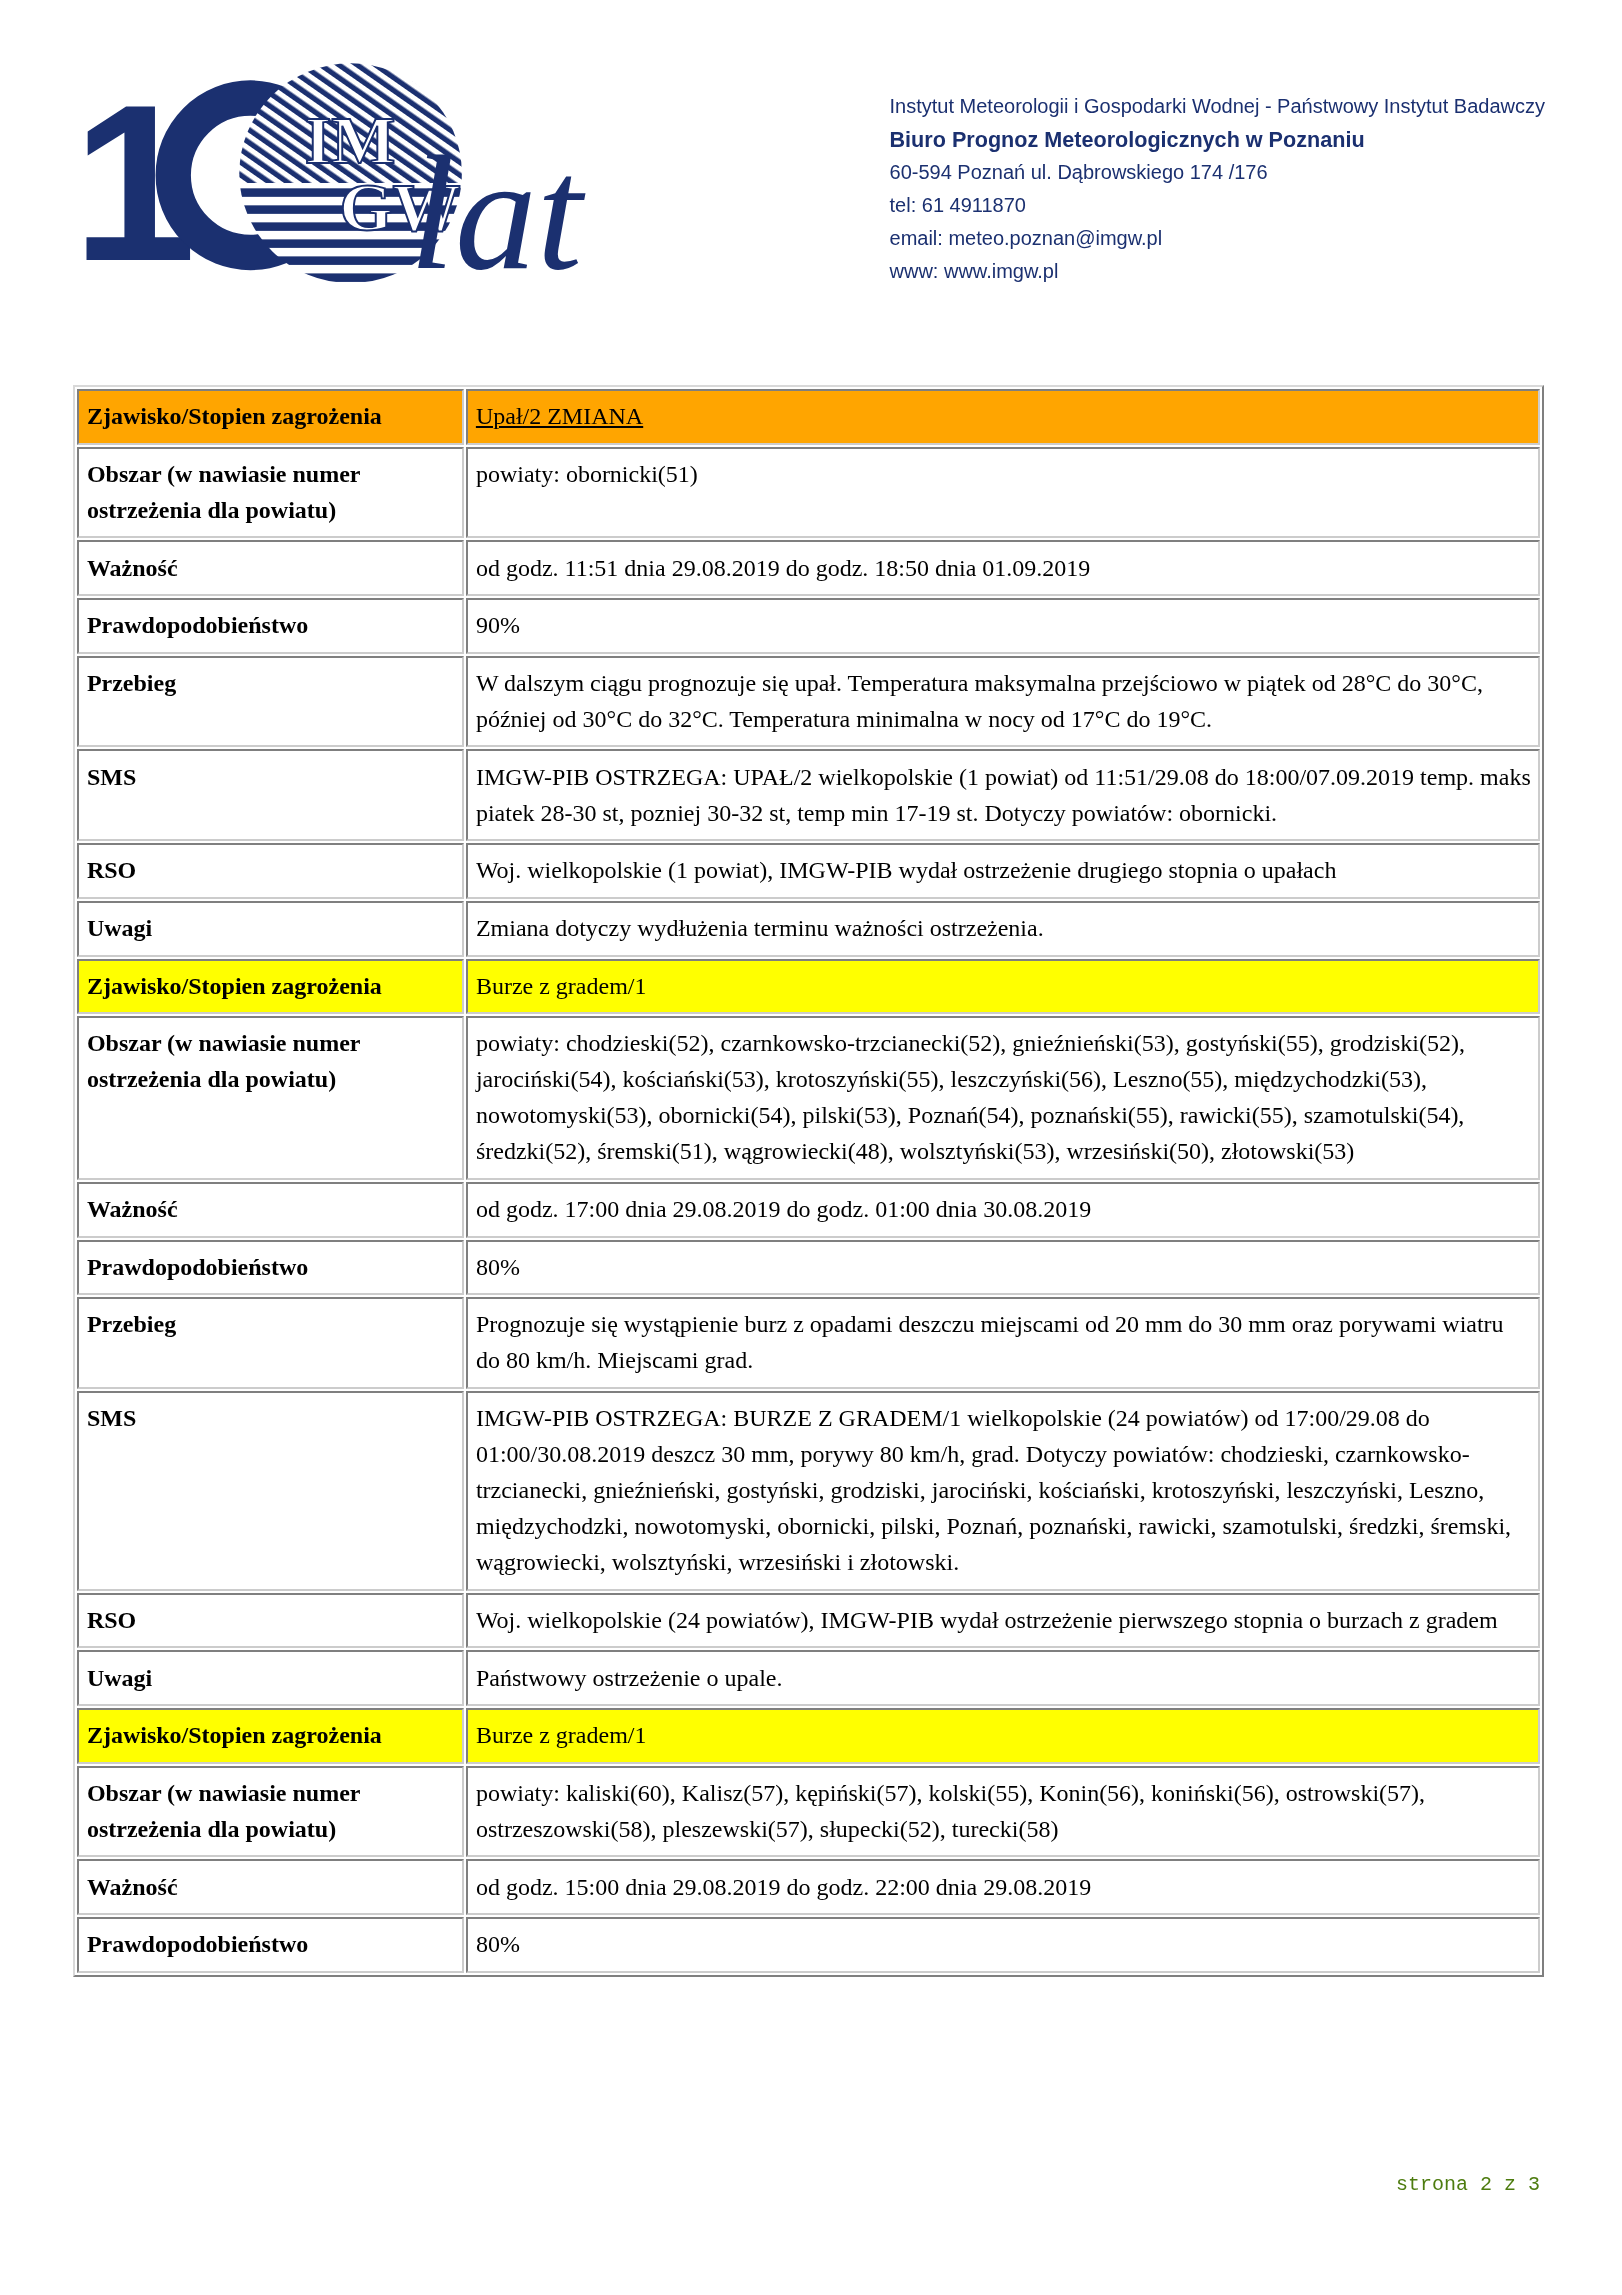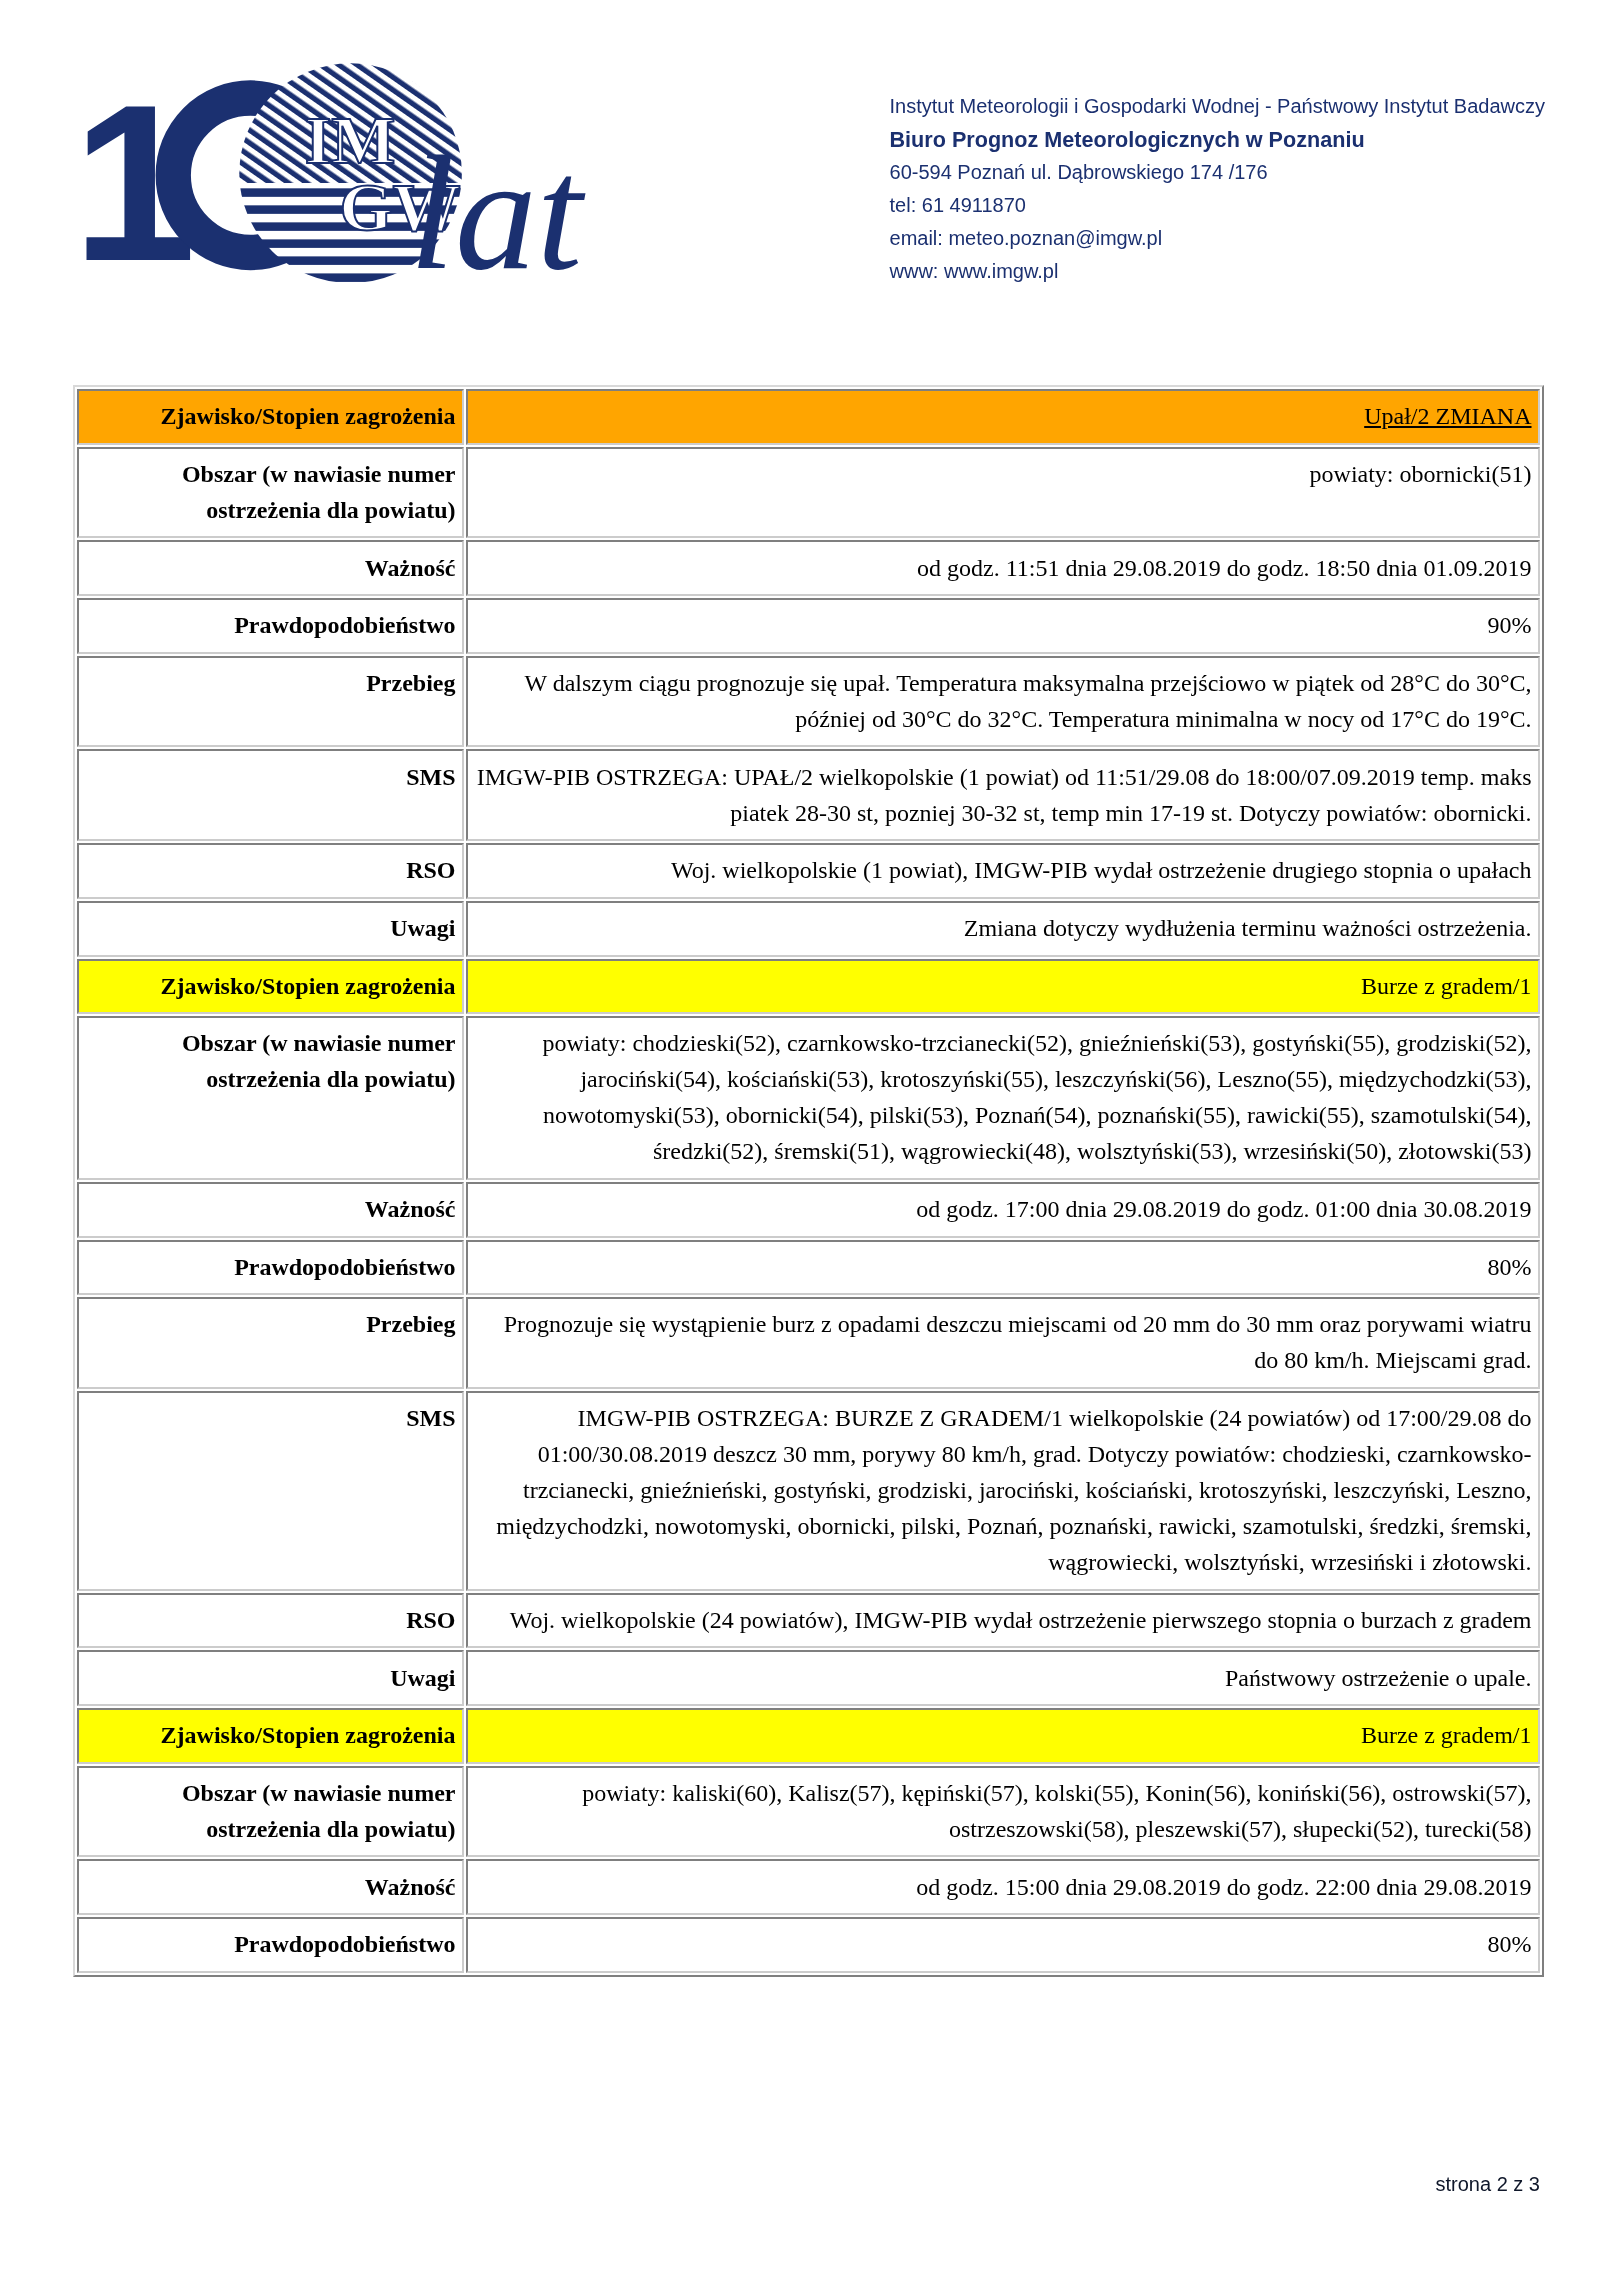--- a/index.html
+++ b/index.html
@@ -18,26 +18,26 @@
   .org-header .bold { font-weight:bold; font-size:21.6px; }
   table.warn-table {
     position:absolute; left:73px; top:385px; width:1471px;
     border-collapse:separate; border-spacing:2.6px; background:#fff;
     border:2px solid; border-color:#d9d9d9 #7f7f7f #7f7f7f #d9d9d9;
     table-layout:fixed;
   }
   td {
     border:2px solid; border-color:#7f7f7f #cccccc #cccccc #7f7f7f;
     padding:7.2px 6.5px 8.5px 7.9px; font-size:24px; line-height:36px;
-    vertical-align:top; overflow-wrap:break-word; background:#fff;text-align:right;
+    vertical-align:top; overflow-wrap:break-word; background:#fff;
   }
   td.lbl { width:387px; font-weight:bold; }
   .page-footer {
     position:absolute; top:2173px; right:82px;
-    font-family:Liberation Sans, sans-serif; font-size:20px; color:#0f172a;
+    font-family:Liberation Mono, monospace; font-size:20px; color:#4d7c0f;
   }
 </style>
 </head>
 <body>
 
 <div class="logo-wrap">
   <svg width="517" height="236" viewBox="0 0 790 360">
     <defs>
       <pattern id="pDiag" patternUnits="userSpaceOnUse" width="16" height="16" patternTransform="rotate(-55)">
         <rect width="16" height="16" fill="#ffffff"></rect>

